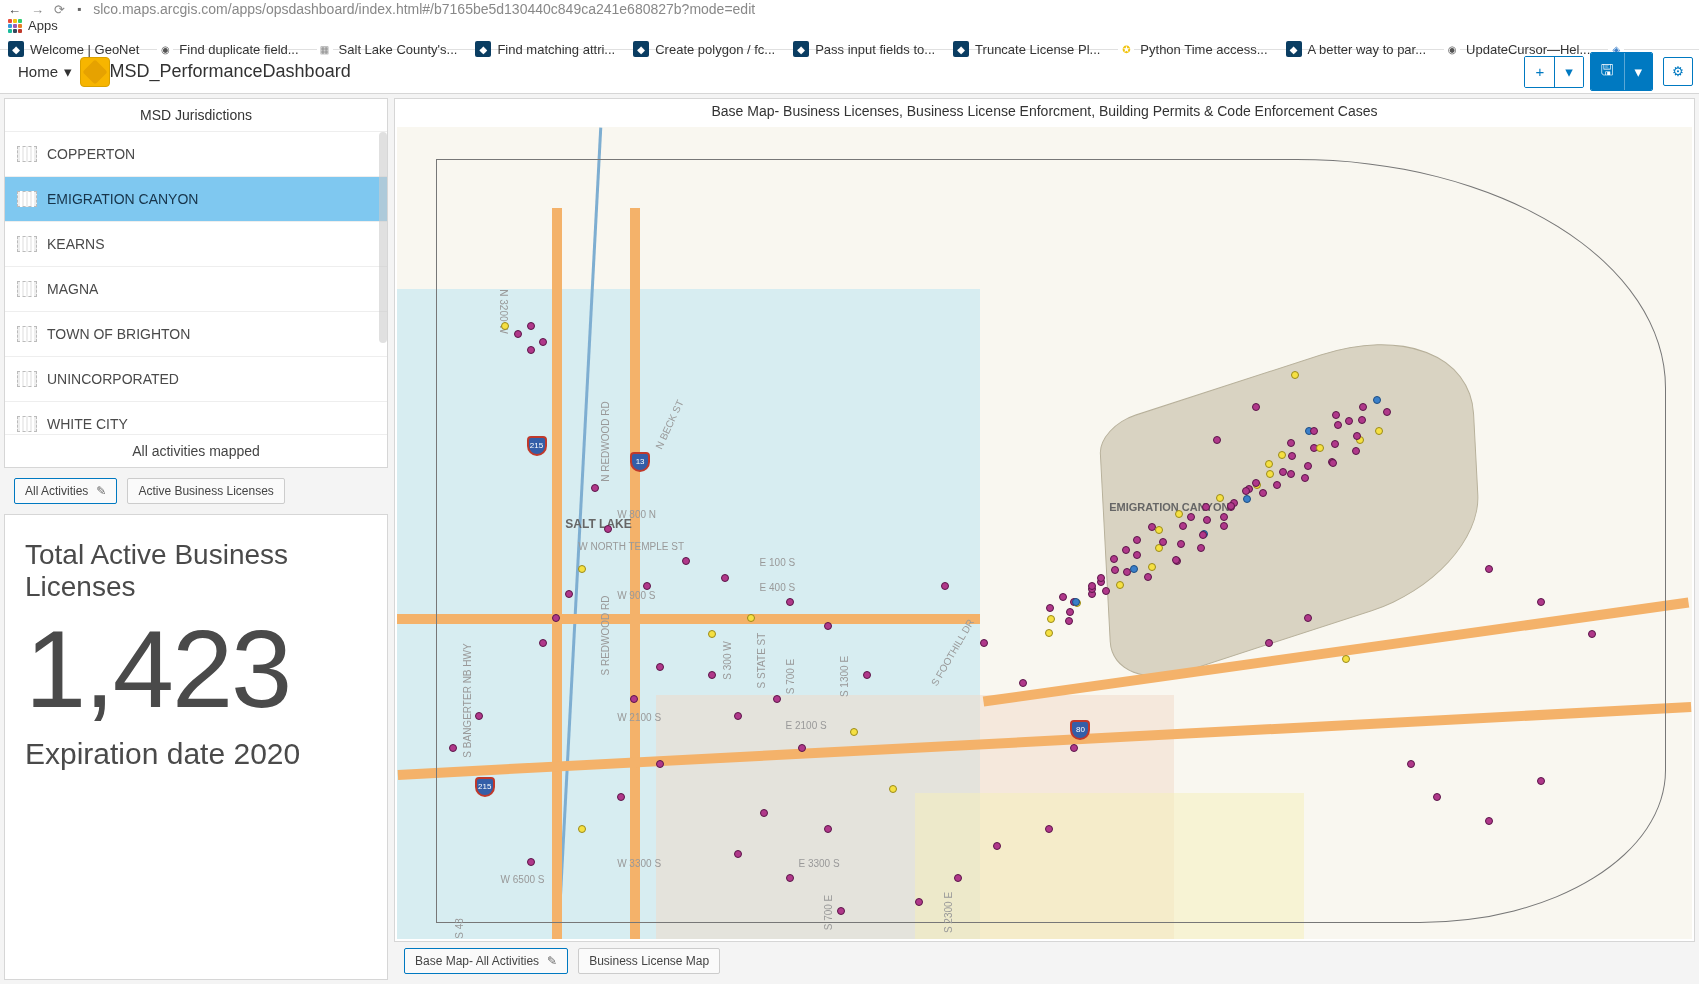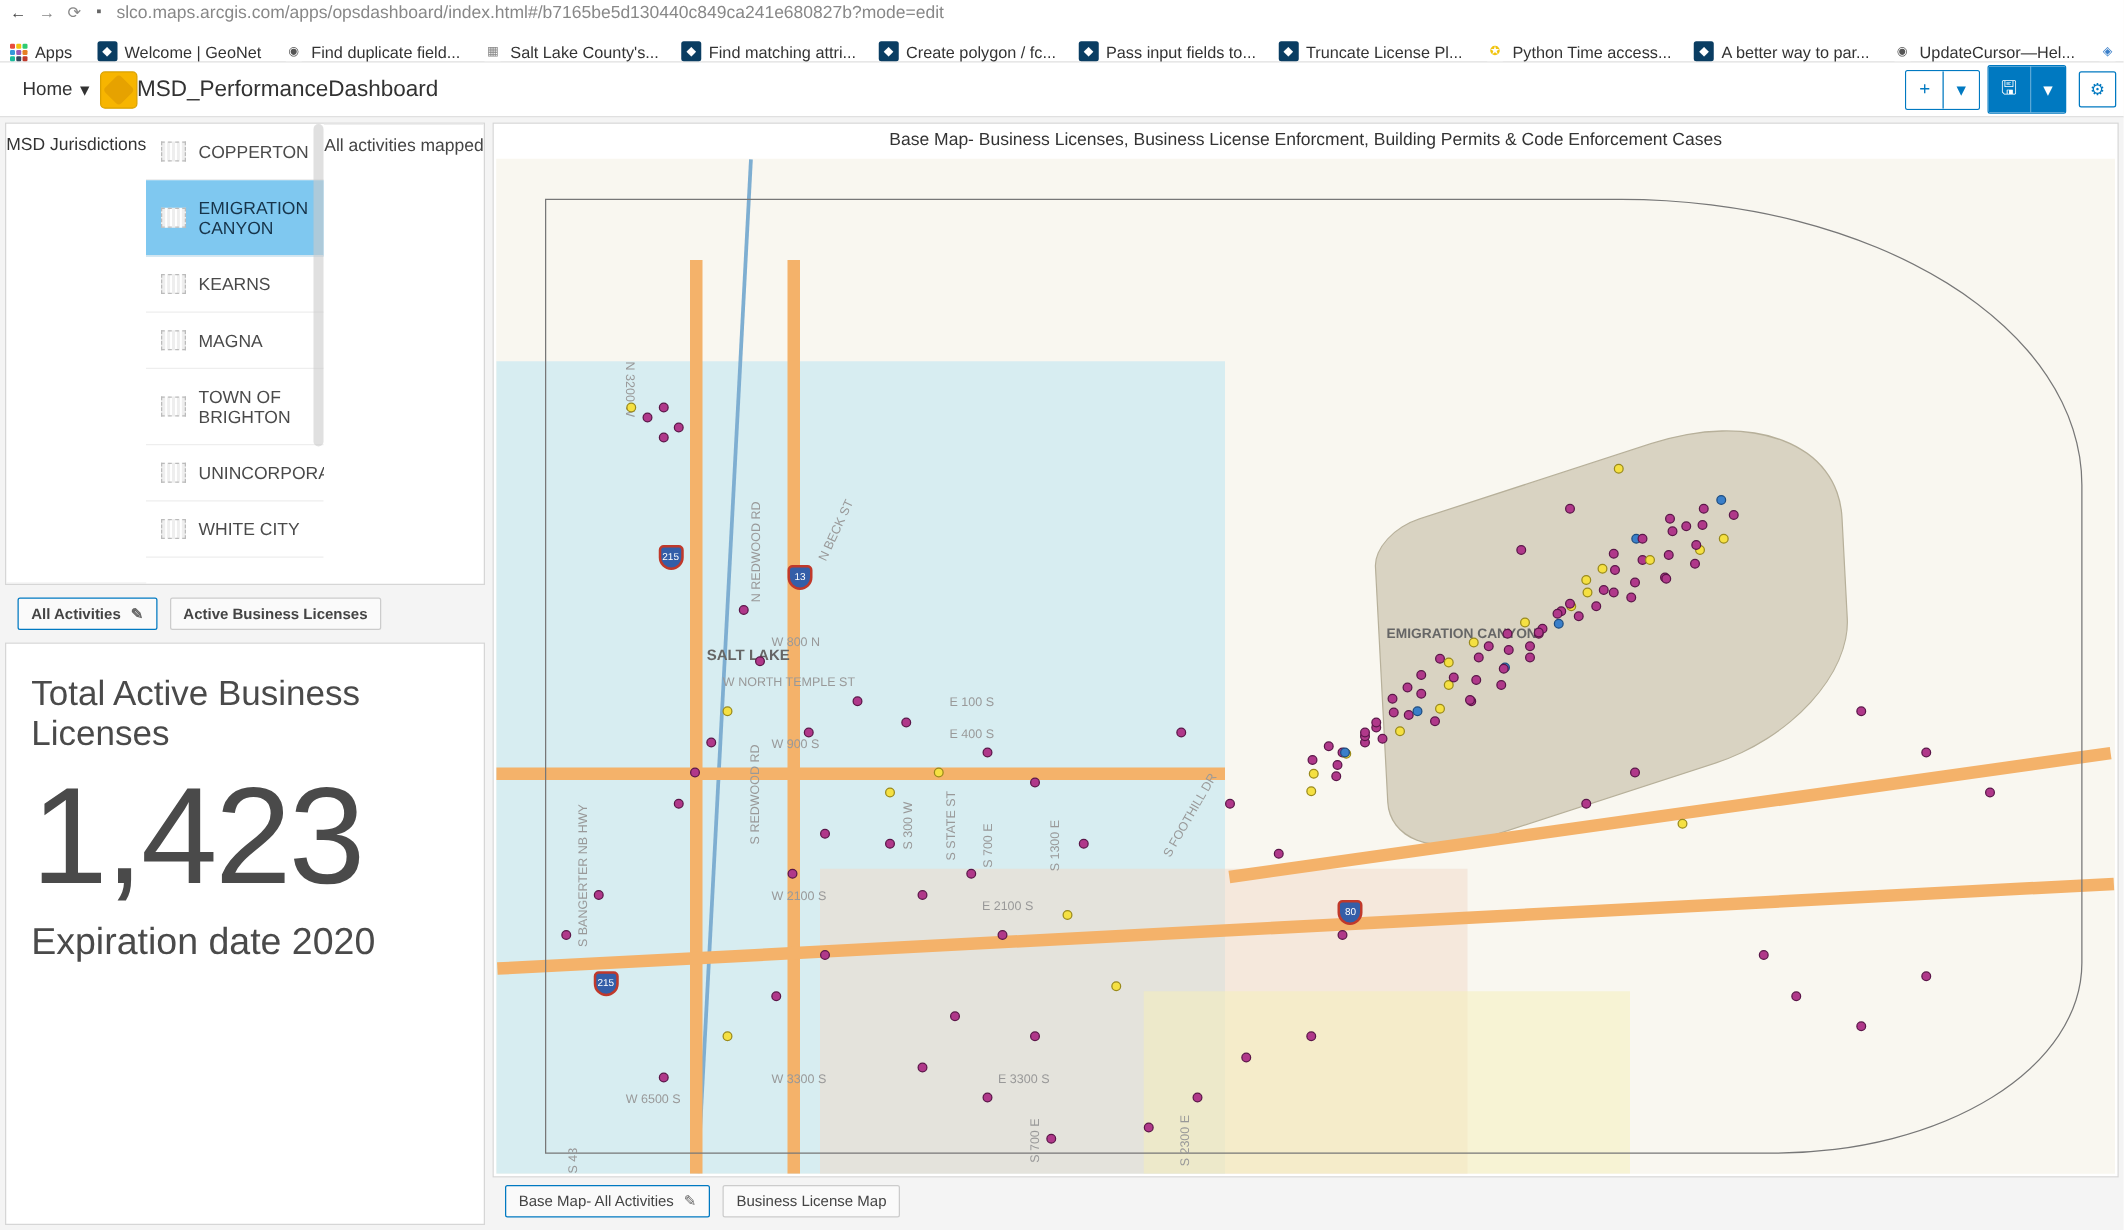--- a/index.html
+++ b/index.html
@@ -5,21 +5,21 @@
     * { margin: 0; padding: 0; box-sizing: border-box; font-family: "Segoe UI", Arial, sans-serif; }
     body { background: #fff; overflow: hidden; }
 
     
     .browser-top { height: 18px; display: flex; align-items: center; padding: 0 8px; gap: 12px; color: #555; font-size: 13px; }
     .nav-arrows { display: flex; gap: 10px; color: #888; }
     .nav-arrows span:first-child { color: #444; }
     .url-lock { color: #666; font-size: 12px; }
     .url { color: #888; font-size: 14px; }
 
-    .bookmarks-bar { height: 32px; display: flex; align-items: flex-end; padding: 0 8px; gap: 20px; border-bottom: 1px solid #e0e0e0; font-size: 13px; color: #333; }
+    .bookmarks-bar { height: 32px; display: flex; align-items: flex-start; padding: 0 8px; gap: 8px; border-bottom: 1px solid #e0e0e0; font-size: 13px; color: #333; flex-direction: column; }
     .apps-btn { display: flex; align-items: center; gap: 6px; }
     .apps-grid { display: grid; grid-template-columns: repeat(3, 4px); grid-template-rows: repeat(3, 4px); gap: 1px; }
     .apps-grid span { width: 4px; height: 4px; border-radius: 1px; }
     .apps-grid span:nth-child(1){background:#e74c3c;}
     .apps-grid span:nth-child(2){background:#f1c40f;}
     .apps-grid span:nth-child(3){background:#2ecc71;}
     .apps-grid span:nth-child(4){background:#3498db;}
     .apps-grid span:nth-child(5){background:#9b59b6;}
     .apps-grid span:nth-child(6){background:#e67e22;}
     .apps-grid span:nth-child(7){background:#1abc9c;}
@@ -43,29 +43,29 @@
     .action-btn + .action-btn { border-left: 1px solid #0079c1; }
     .action-btn.filled + .action-btn.filled { border-left: 1px solid rgba(255,255,255,0.35); }
     .gear-btn { border: 1px solid #0079c1; background: #fff; color: #0079c1; padding: 6px 8px; border-radius: 2px; cursor: pointer; position: relative; right: -4px; }
 
     
     .layout { display: flex; height: calc(984px - 18px - 32px - 44px); gap: 6px; padding: 4px; background: #f4f4f4; }
     .left-col { width: 384px; display: flex; flex-direction: column; gap: 6px; }
     .panel { background: #fff; border: 1px solid #d6d6d6; position: relative; }
 
     
-    .list-panel { flex: 0 0 auto; display: flex; flex-direction: row; height: 370px; }
+    .list-panel { flex: 0 0 auto; display: flex; flex-direction: column; height: 370px; }
     .list-title { text-align: center; font-size: 14px; color: #333; padding: 8px 0; border-bottom: 1px solid #eee; }
     .list-body { flex: 1; overflow-y: auto; position: relative; }
     .list-item { display: flex; align-items: center; gap: 10px; padding: 14px 12px; border-bottom: 1px solid #eee; font-size: 14px; color: #4a4a4a; cursor: pointer; }
     .list-item.selected { background: #7fc8f0; color: #17344a; }
     .poly-icon { width: 20px; height: 16px; border: 1px dashed #bbb; background: repeating-linear-gradient(90deg,#eee,#eee 2px,#fff 2px,#fff 4px); flex-shrink:0; }
     .list-scrollbar { position: absolute; right: 0; top: 0; width: 8px; height: 70%; background: #ccc; border-radius: 4px; opacity:.6;}
     .list-footer { text-align: center; font-size: 14px; padding: 8px 0; color: #444; border-top: 1px solid #eee; }
-    .selector-tabs { display: flex; gap: 10px; padding: 4px 10px; font-weight: bold; }
+    .selector-tabs { display: flex; gap: 10px; padding: 4px 10px; }
     .selector-tab { border: 1px solid #ccc; padding: 5px 10px; font-size: 12px; background: #fafafa; color: #444; cursor: pointer; display: flex; align-items: center; gap: 8px; border-radius: 2px; }
     .selector-tab.active { border-color: #0079c1; }
     .pencil { font-size: 12px; color: #666; }
 
     
     .indicator-panel { flex: 1; padding: 24px 20px; color: #444; }
     .indicator-title { font-size: 28px; color: #4a4a4a; margin-bottom: 8px; }
     .indicator-value { font-size: 110px; font-weight: 400; color: #4a4a4a; line-height: 1.05; letter-spacing: -2px; }
     .indicator-sub { font-size: 30px; color: #4a4a4a; margin-top: 10px; }
 

